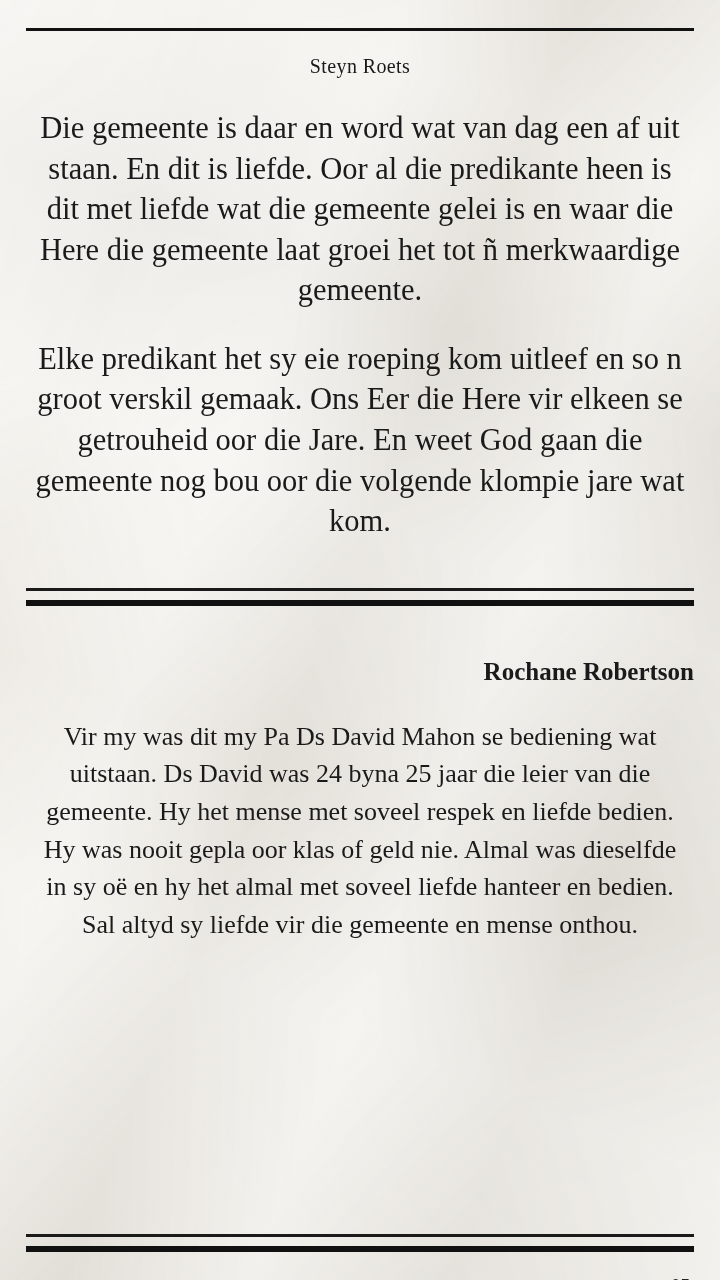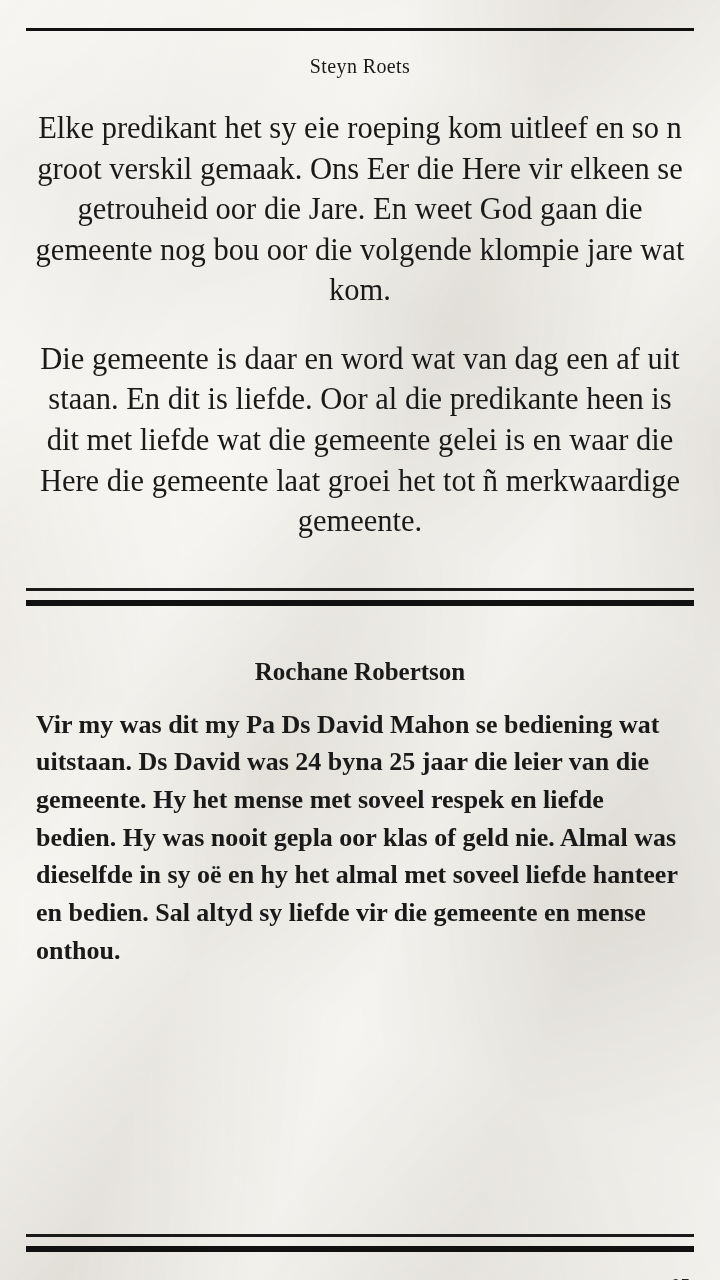--- a/index.html
+++ b/index.html
@@ -67,30 +67,31 @@
   .article-body p {
     margin: 0 0 28px 0;
   }
   .article-body p:last-child {
     margin-bottom: 0;
   }
   .section-gap-1 {
     height: 46px;
   }
   .author-heading-2 {
-    text-align: center;
+    text-align: right;
     font-size: 25px;
     font-weight: bold;
     margin: 52px 0 0 0;
   }
   .article-body-bold {
+    text-align: center;
     font-size: 26px;
-    font-weight: bold;
+    font-weight: normal;
     line-height: 1.45;
-    margin: 20px 10px 0 10px;
+    margin: 32px 10px 0 10px;
   }
   .article-body-bold p {
     margin: 0;
   }
   .footer-rules {
     position: absolute;
     left: 26px;
     right: 26px;
     bottom: 56px;
   }
@@ -108,22 +109,22 @@
 
 <div class="paper-texture"></div>
 
 <div class="page">
 
   <div class="rule rule-top"></div>
 
   <h1 class="author-heading">Steyn Roets</h1>
 
   <div class="article-body">
+    <p>Die gemeente is daar en word wat van dag een af uit staan. En dit is liefde. Oor al die predikante heen is dit met liefde wat die gemeente gelei is en waar die Here die gemeente laat groei het tot ñ merkwaardige gemeente.</p>
     <p>Elke predikant het sy eie roeping kom uitleef en so n groot verskil gemaak. Ons Eer die Here vir elkeen se getrouheid oor die Jare. En weet God gaan die gemeente nog bou oor die volgende klompie jare wat kom.</p>
-    <p>Die gemeente is daar en word wat van dag een af uit staan. En dit is liefde. Oor al die predikante heen is dit met liefde wat die gemeente gelei is en waar die Here die gemeente laat groei het tot ñ merkwaardige gemeente.</p>
   </div>
 
   <div class="section-gap-1"></div>
 
   <div class="rule rule-double-thin"></div>
   <div class="rule rule-double-thick"></div>
 
   <h2 class="author-heading-2">Rochane Robertson</h2>
 
   <div class="article-body-bold">

